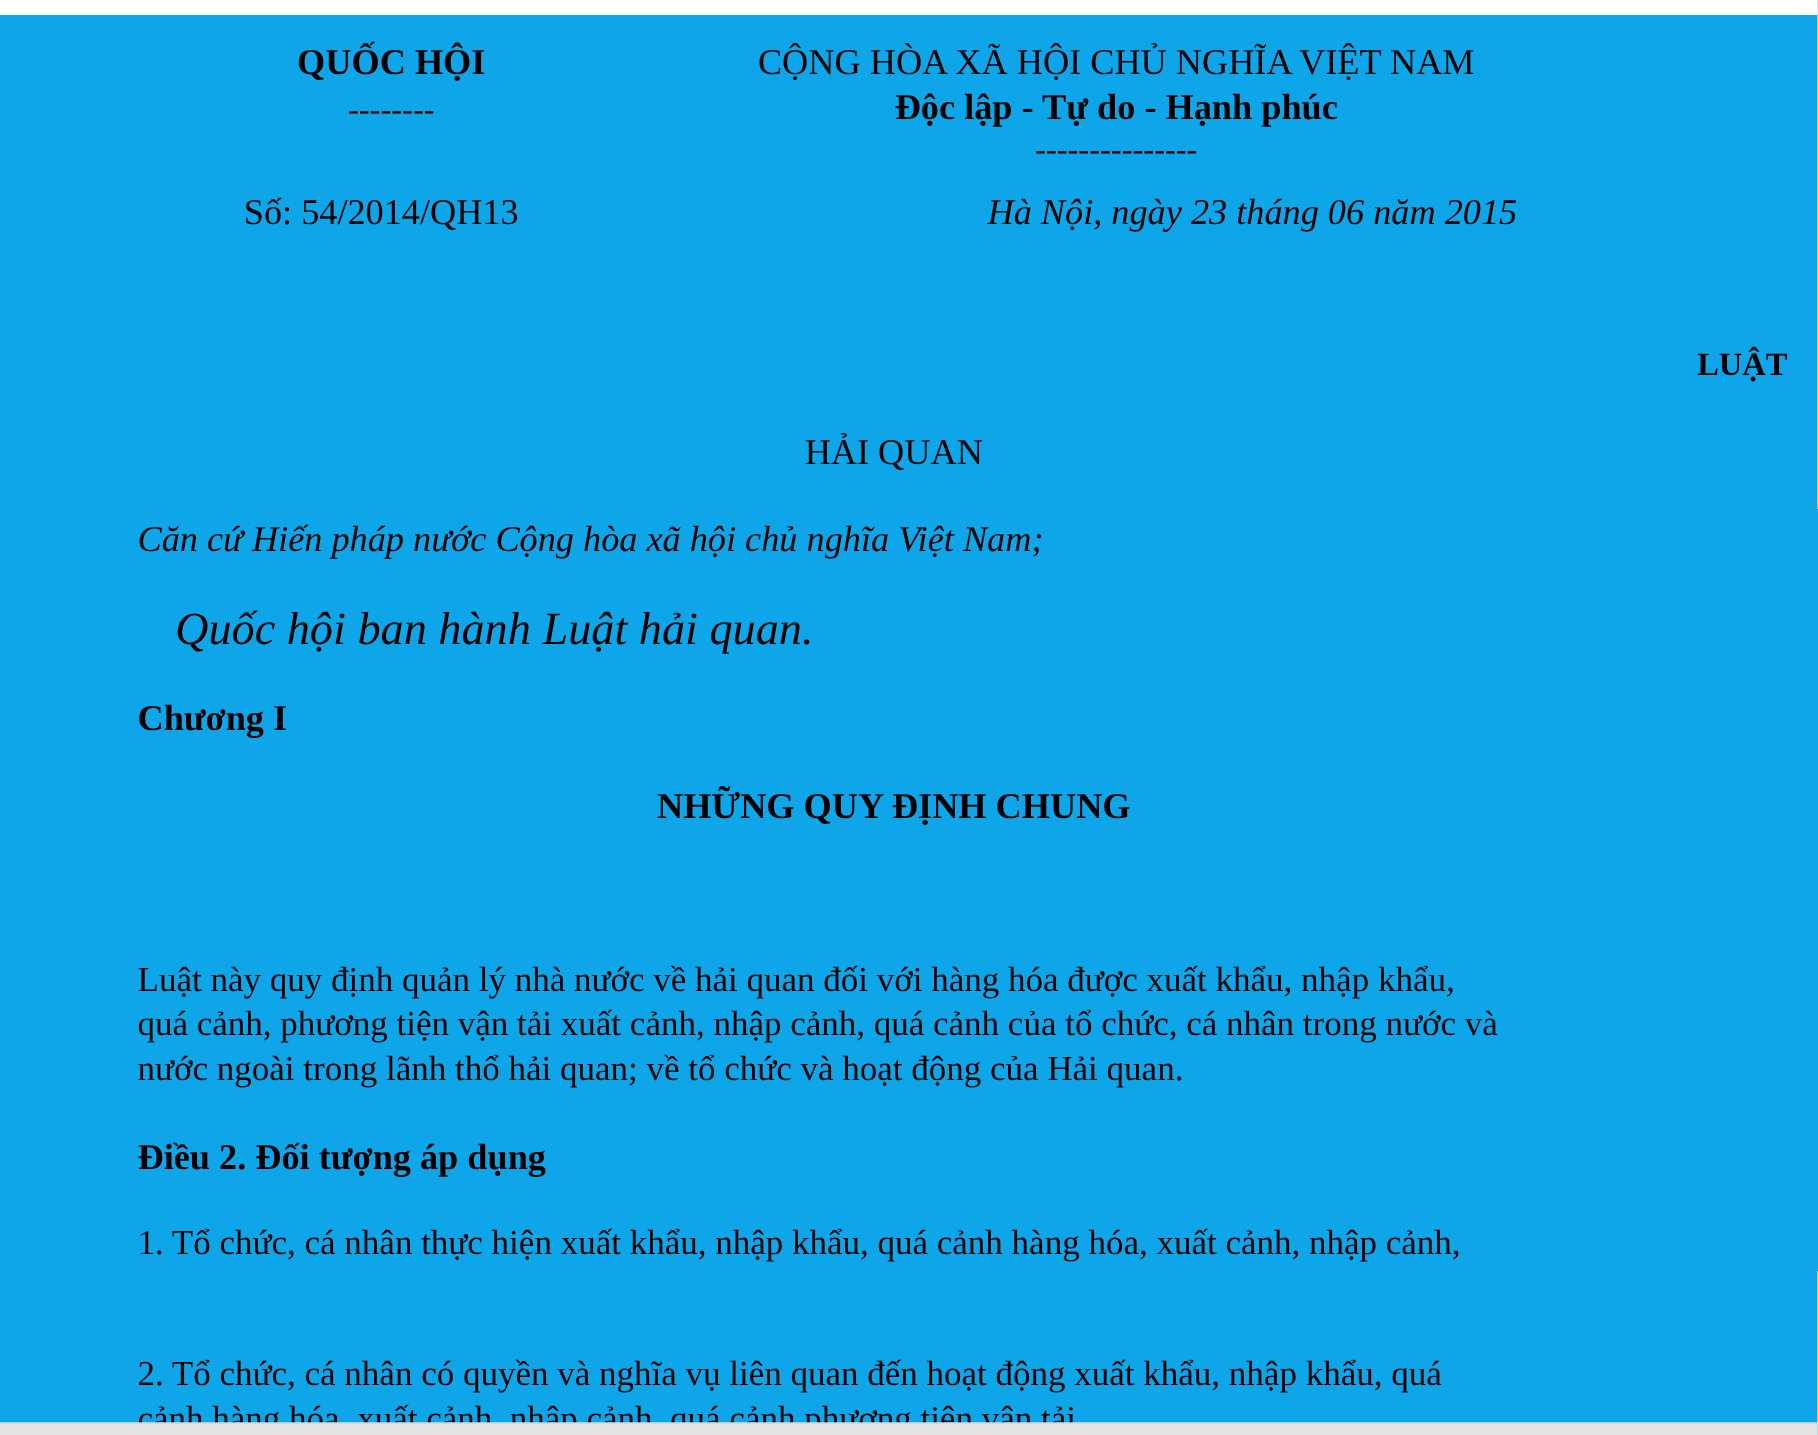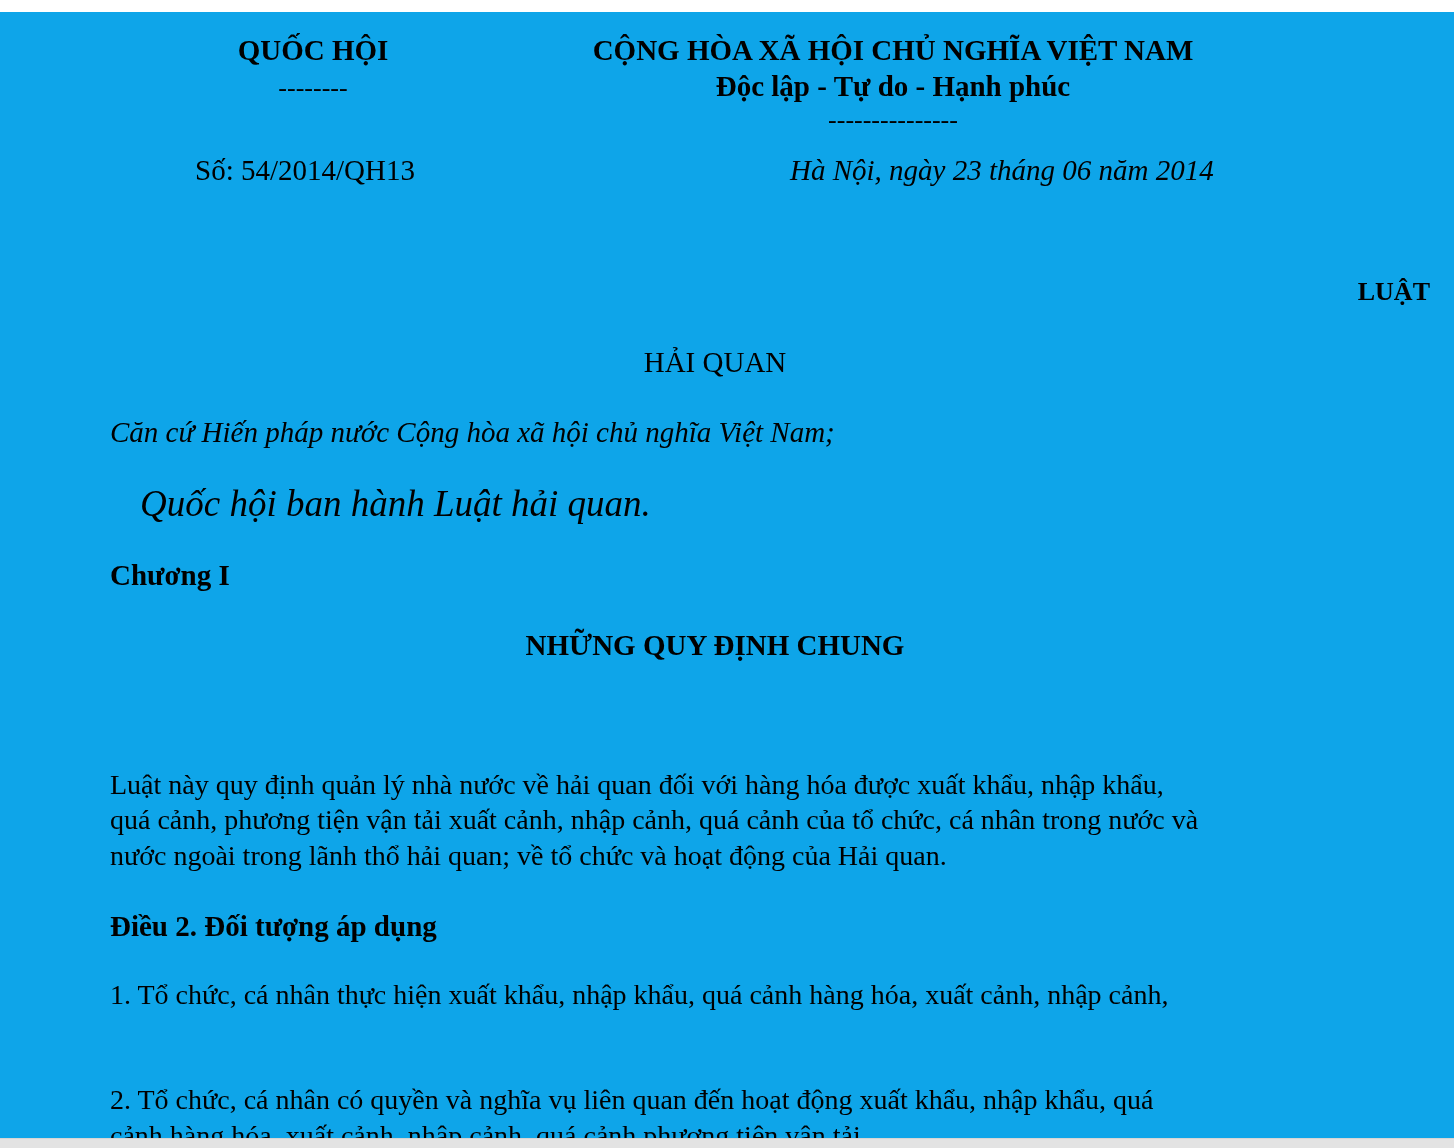--- a/index.html
+++ b/index.html
@@ -28,21 +28,21 @@
       font-size: 28px;
       line-height: 36px;
     }
 
     
     .hdr-left-title { left: 173px; width: 280px; top: 20px; text-align: center; font-weight: bold; font-size: 29px; }
     .hdr-left-dash  { left: 173px; width: 280px; top: 58px; text-align: center; font-size: 26px; }
     .hdr-left-num   { left: 195px; top: 140px; font-size: 29px; }
 
     
-    .hdr-right-title { left: 560px; width: 666px; top: 20px; text-align: center; font-weight: bold; font-size: 29px; }
+    .hdr-right-title { left: 560px; width: 666px; top: 20px; text-align: center; font-weight: normal; font-size: 29px; }
     .hdr-right-motto { left: 560px; width: 666px; top: 56px; text-align: center; font-weight: bold; font-size: 29px; }
     .hdr-right-dash  { left: 560px; width: 666px; top: 90px; text-align: center; font-size: 26px; }
     .hdr-right-date  { left: 790px; top: 140px; font-style: italic; font-size: 29px; }
 
     .law-word   { left: 0; width: 1430px; top: 262px; text-align: right; font-weight: bold; font-size: 26px; }
     .law-name   { left: 0; width: 1430px; top: 332px; text-align: center; font-size: 29px; }
 
     .preamble-1 { left: 110px; top: 402px; font-style: italic; font-size: 29px; }
     .preamble-2 { left: 110px; top: 474px; font-style: italic; font-size: 37px; margin-left: 30px; }
 
@@ -75,21 +75,21 @@
 
 <div class="page">
 
   <div class="line hdr-left-title">QUỐC HỘI</div>
   <div class="line hdr-left-dash">--------</div>
   <div class="line hdr-left-num">Số: 54/2014/QH13</div>
 
   <div class="line hdr-right-title">CỘNG HÒA XÃ HỘI CHỦ NGHĨA VIỆT NAM</div>
   <div class="line hdr-right-motto">Độc lập - Tự do - Hạnh phúc</div>
   <div class="line hdr-right-dash">---------------</div>
-  <div class="line hdr-right-date">Hà Nội, ngày 23 tháng 06 năm 2014</div>
+  <div class="line hdr-right-date">Hà Nội, ngày 23 tháng 06 năm 2015</div>
 
   <div class="line law-word">LUẬT</div>
   <div class="line preamble-1">Căn cứ Hiến pháp nước Cộng hòa xã hội chủ nghĩa Việt Nam;</div>
 
   <div class="line law-name">HẢI QUAN</div>
   <div class="line preamble-2">Quốc hội ban hành Luật hải quan.</div>
 
   <div class="line chapter-label">Chương I</div>
   <div class="line chapter-title">NHỮNG QUY ĐỊNH CHUNG</div>
 

